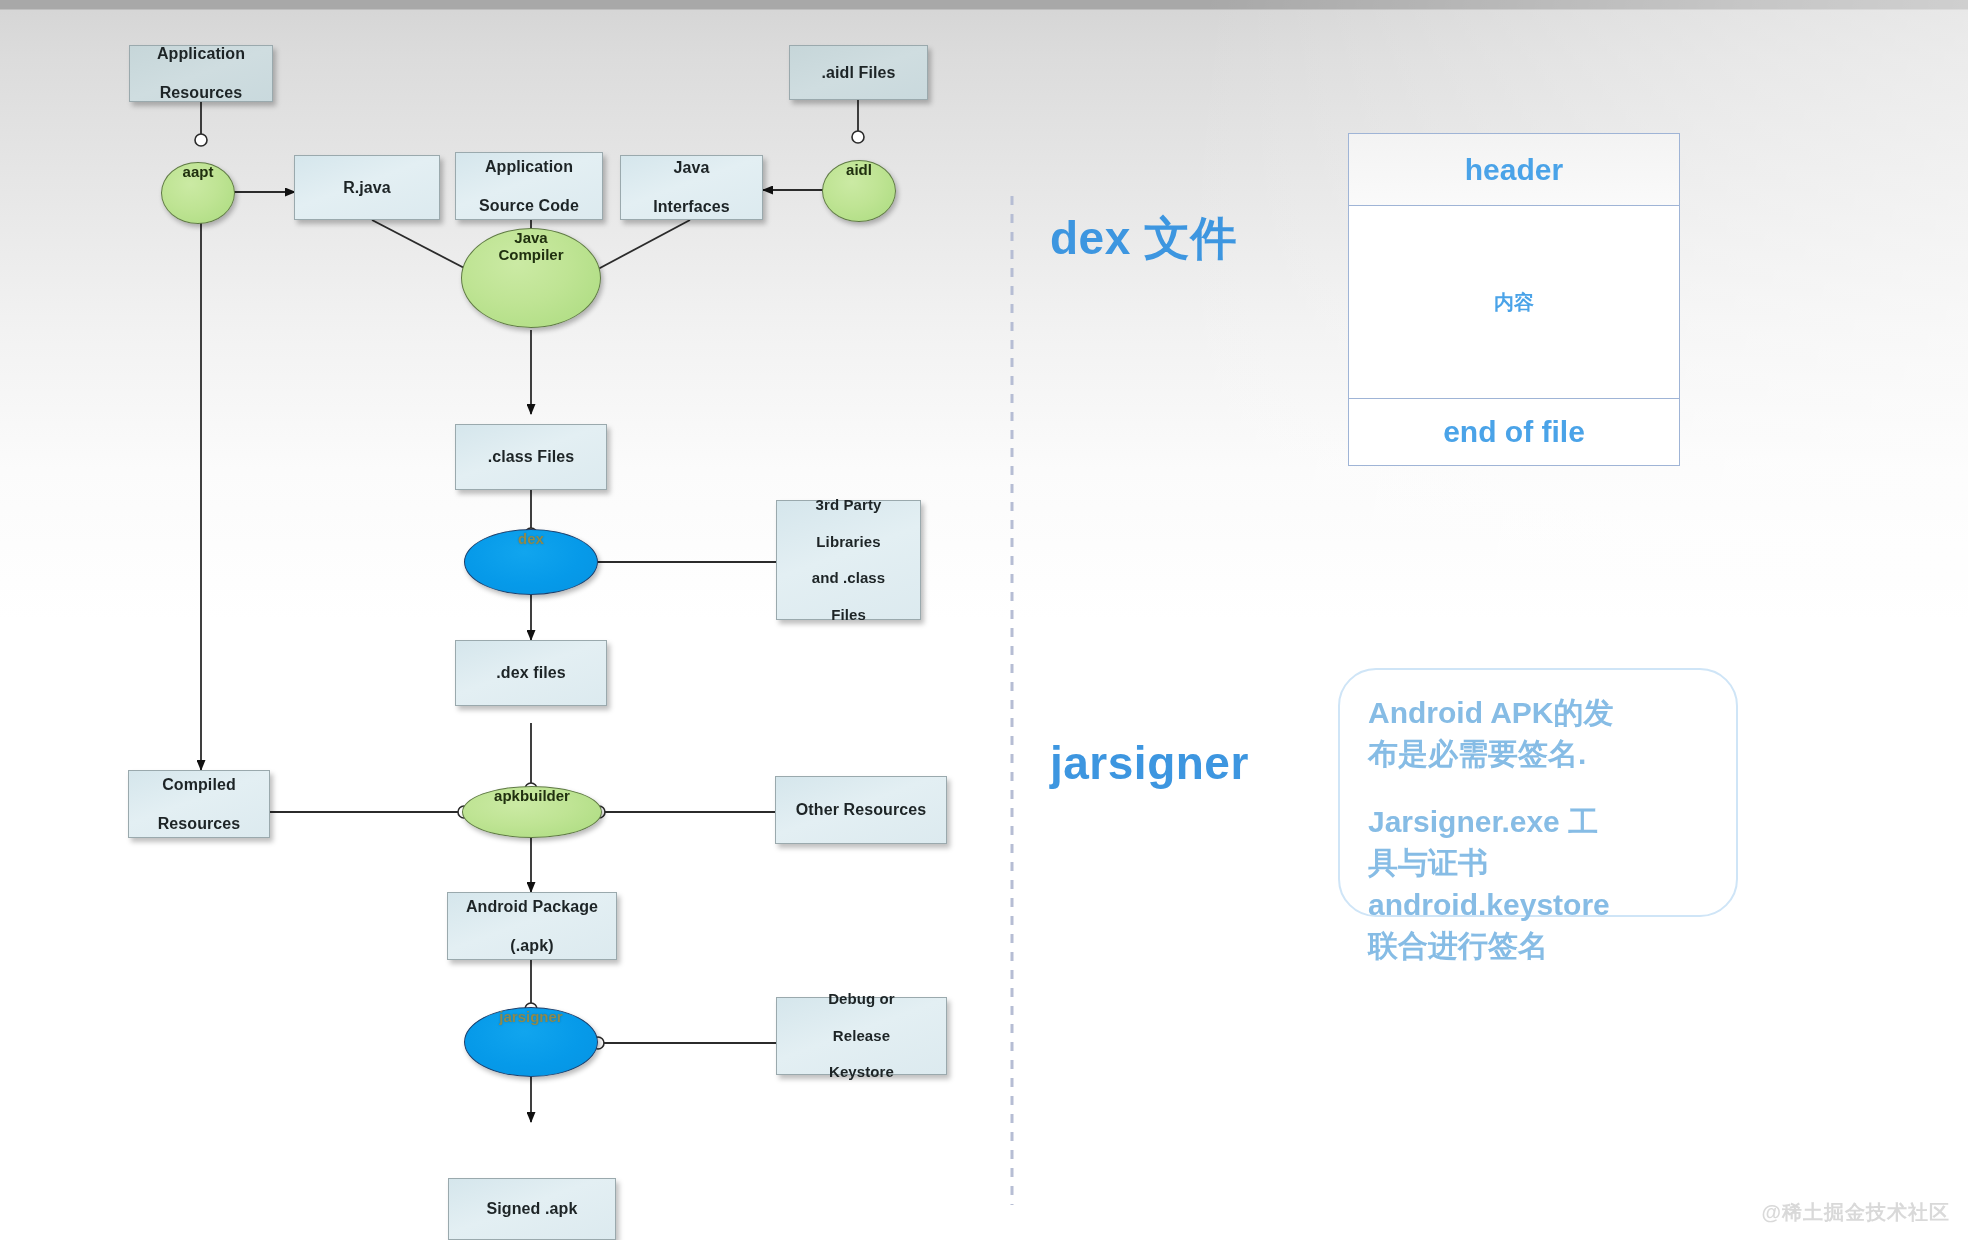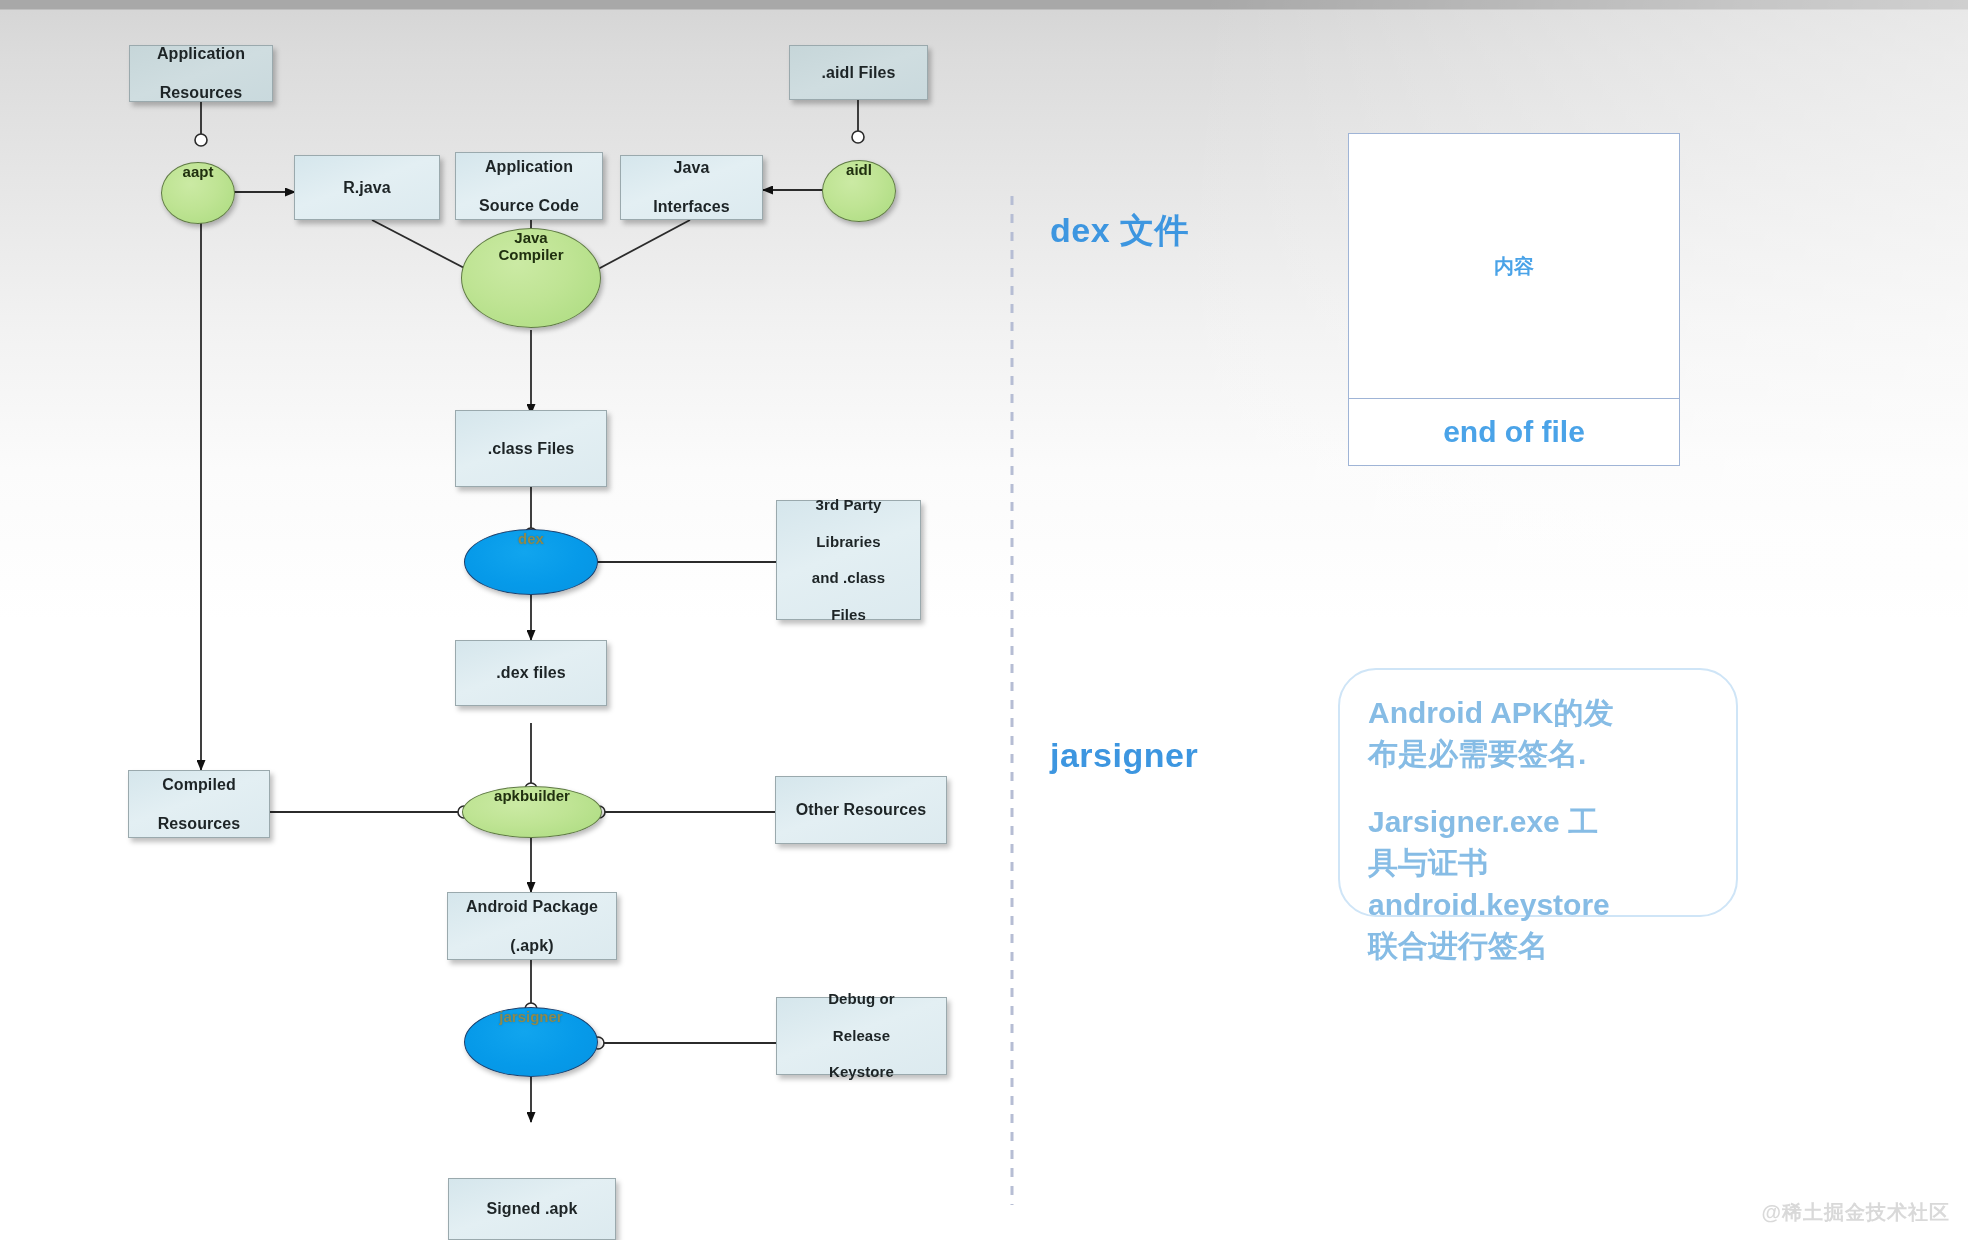--- a/index.html
+++ b/index.html
@@ -50,21 +50,21 @@
   }
   .proc.blue{
     background:radial-gradient(ellipse at 45% 35%,#11a5ee 0%,#069ae9 55%,#0693e2 100%);
     border:1.5px solid #1d3f6b;
     color:#8d8a4e;
     text-shadow:0 0 2px rgba(0,0,0,.25);
   }
 
   
   .panel-label{
-    position:absolute;color:#3d96e0;font-size:34px;letter-spacing:.5px;z-index:6;
+    position:absolute;color:#3d96e0;font-size:46px;letter-spacing:.5px;z-index:6;
     font-family:"Liberation Sans","DejaVu Sans",sans-serif;
     text-align:center;
   }
   #dexbox{
     position:absolute;left:1348px;top:133px;width:332px;height:333px;
     border:1.5px solid #9fb4d6;box-sizing:border-box;background:#ffffff;
     box-shadow:0 0 0 0 rgba(0,0,0,0);z-index:5;
     display:flex;flex-direction:column;
   }
   #dexbox .seg{
@@ -180,21 +180,21 @@
   <div class="node" style="left:455px;top:152px;width:148px;height:68px;">
     <span><span>Application</span><br>
           <span>Source Code</span></span>
   </div>
 
   <div class="node" style="left:620px;top:155px;width:143px;height:65px;">
     <span><span>Java</span><br>
           <span>Interfaces</span></span>
   </div>
 
-  <div class="node" style="left:455px;top:410px;width:152px;height:77px;">
+  <div class="node" style="left:455px;top:424px;width:152px;height:66px;">
     <span>.class Files</span>
   </div>
 
   <div class="node" style="left:776px;top:500px;width:145px;height:120px;">
     <span style="font-size:15px;">
       <span>3rd Party</span><br>
       <span>Libraries</span><br>
       <span>and .class</span><br>
       <span>Files</span>
     </span>
@@ -251,20 +251,21 @@
     <span>apkbuilder</span>
   </div>
 
   <div class="proc blue" style="left:464px;top:1007px;width:134px;height:70px;">
     <span>jarsigner</span>
   </div>
 
   <div class="panel-label" style="left:1050px;top:208px;">dex 文件</div>
 
   <div id="dexbox">
+    <div class="seg header">header</div>
     <div class="seg body">内容</div>
     <div class="seg eof">end of file</div>
   </div>
 
   <div class="panel-label" style="left:1050px;top:736px;">jarsigner</div>
 
   <div id="jarbox">
     <p>
       <span>Android APK的发</span><br>
       <span>布是必需要签名.</span>

